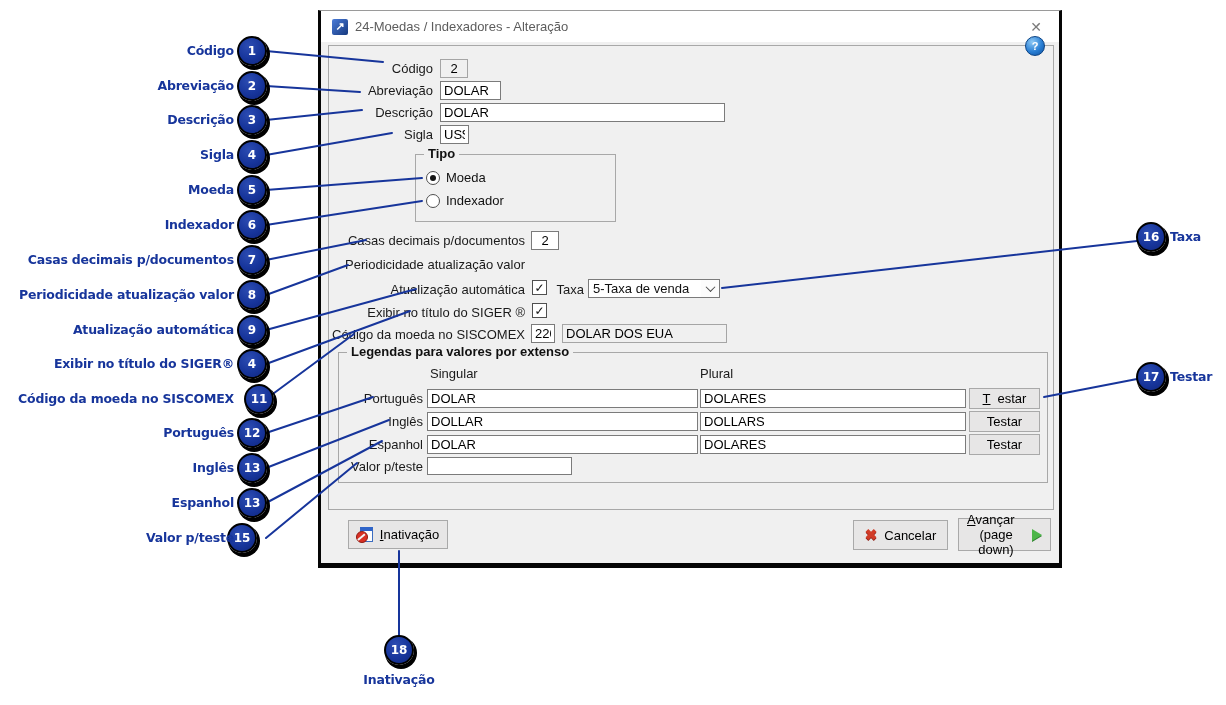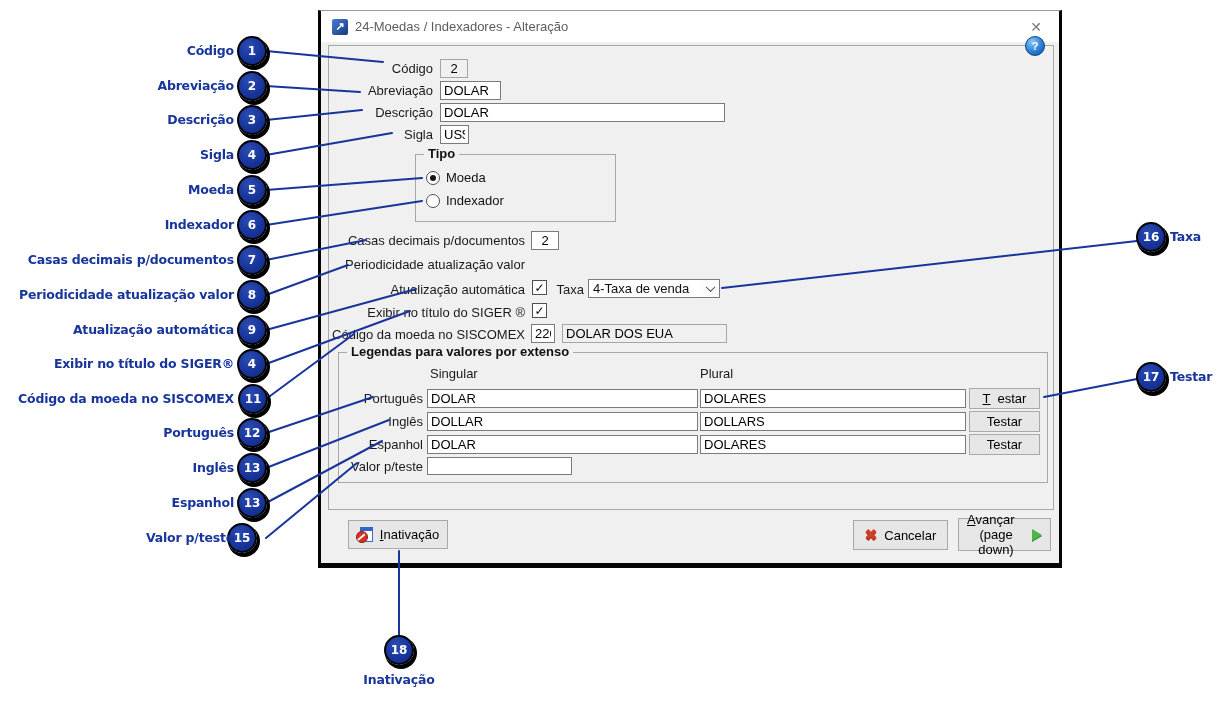--- a/index.html
+++ b/index.html
@@ -119,21 +119,21 @@
       <input class="tbox ctr" style="left: 202px; top: 185px; width: 28px;" value="2">
 
       <div class="flabel" style="left:0;top:211px;width:196px">Periodicidade atualização valor</div>
 
       <div class="flabel" style="left:0;top:236px;width:196px">Atualização automática</div>
       <div class="checkbox" style="left:203px;top:234px">
         <span>✓</span>
       </div>
       <div class="flabel" style="left:222px;top:236px;width:33px">Taxa</div>
       <div class="combo" style="left:259px;top:233px;width:132px">
-        <span>4-Taxa de venda</span>
+        <span>5-Taxa de venda</span>
         <span class="chev"></span>
       </div>
 
       <div class="flabel" style="left:0;top:259px;width:196px">Exibir no título do SIGER ®</div>
       <div class="checkbox" style="left:203px;top:257px">
         <span>✓</span>
       </div>
 
       <div class="flabel" style="left:0;top:281px;width:196px">Código da moeda no SISCOMEX</div>
       <input class="tbox rt" style="left: 202px; top: 278px; width: 24px; text-align: center;" value="220">
@@ -213,21 +213,21 @@
   <div class="badge" style="left:237px;top:36px">1</div>
   <div class="badge" style="left:237px;top:71px">2</div>
   <div class="badge" style="left:237px;top:105px">3</div>
   <div class="badge" style="left:237px;top:140px">4</div>
   <div class="badge" style="left:237px;top:175px">5</div>
   <div class="badge" style="left:237px;top:210px">6</div>
   <div class="badge" style="left:237px;top:245px">7</div>
   <div class="badge" style="left:237px;top:280px">8</div>
   <div class="badge" style="left:237px;top:315px">9</div>
   <div class="badge" style="left:237px;top:349px">4</div>
-  <div class="badge" style="left:238px;top:384px">11</div>
+  <div class="badge" style="left:244px;top:384px">11</div>
   <div class="badge" style="left:237px;top:418px">12</div>
   <div class="badge" style="left:237px;top:453px">13</div>
   <div class="badge" style="left:237px;top:488px">13</div>
   <div class="badge" style="left:227px;top:523px">15</div>
   <div class="badge" style="left:1136px;top:222px">16</div>
   <div class="badge" style="left:1136px;top:362px">17</div>
   <div class="badge" style="left:384px;top:635px">18</div>
 
   <div class="ann r" style="right:992px;top:43px">Código</div>
   <div class="ann r" style="right:992px;top:78px">Abreviação</div>

